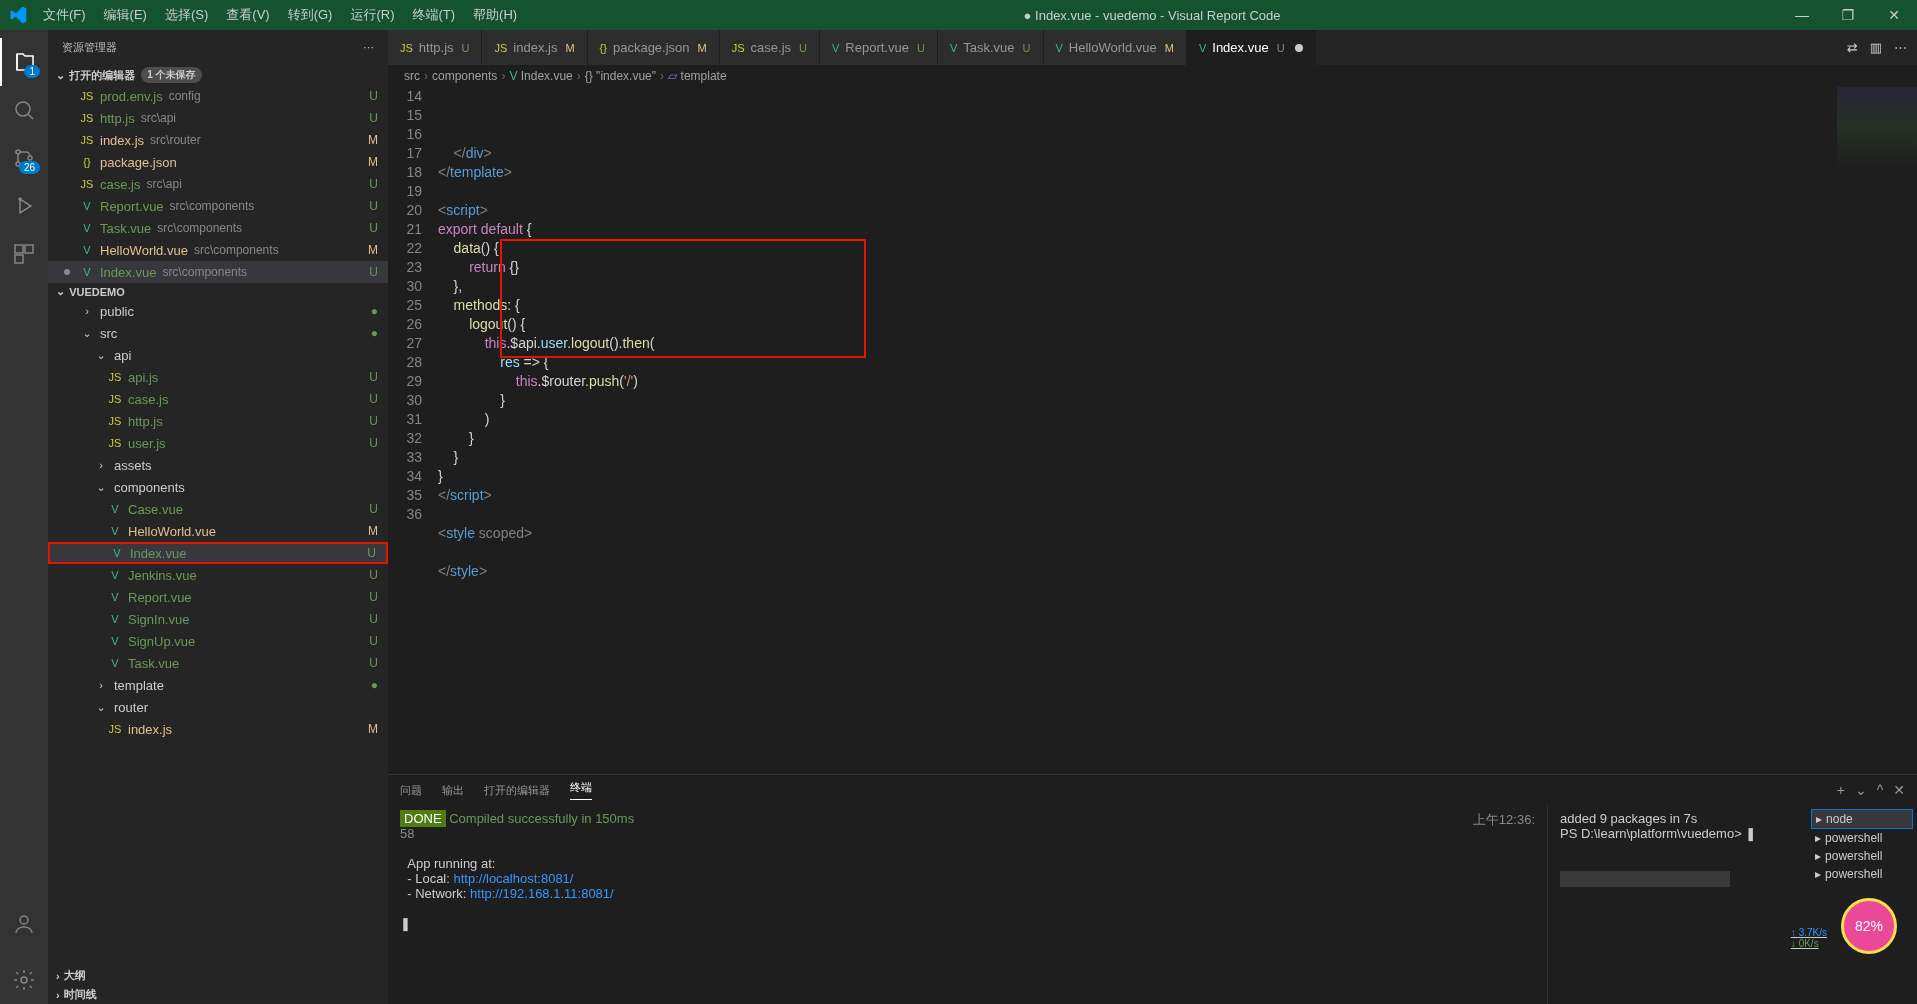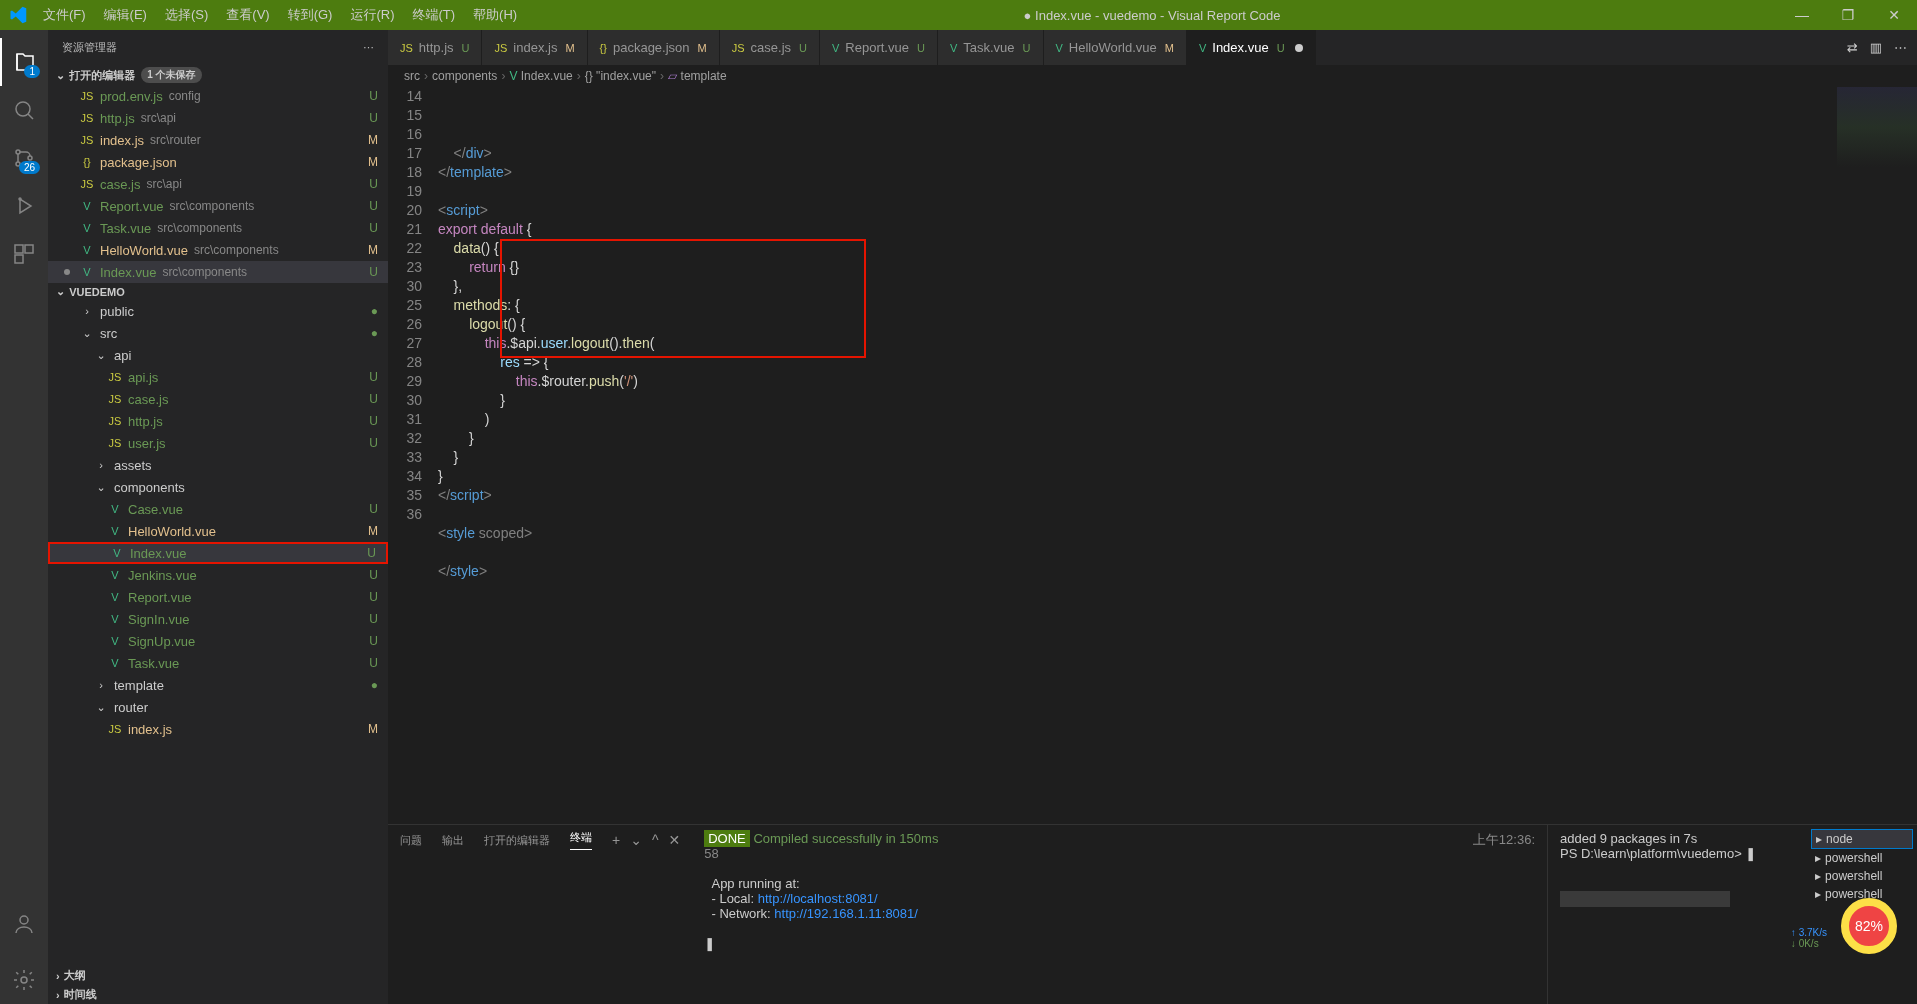--- a/index.html
+++ b/index.html
@@ -1,17 +1,17 @@
 <!DOCTYPE html>
 <html><head>
 <meta charset="utf-8">
 <style>
 *{margin:0;padding:0;box-sizing:border-box;font-family:"Segoe UI",sans-serif;}
 body{background:#1e1e1e;color:#ccc;width:1917px;height:1004px;overflow:hidden;font-size:13px;}
-.titlebar{height:30px;background:#4d7c0f;display:flex;align-items:center;color:#ccc;}
+.titlebar{height:30px;background:#14532d;display:flex;align-items:center;color:#ccc;}
 .titlebar .vscode-icon{width:35px;display:flex;justify-content:center;align-items:center}
 .titlebar .menu{display:flex;gap:2px;}
 .titlebar .menu span{padding:4px 8px;cursor:pointer;}
 .titlebar .title{flex:1;text-align:center;color:#ccc;}
 .titlebar .win-controls{display:flex;}
 .titlebar .win-controls span{width:46px;text-align:center;font-size:14px;}
 .main{display:flex;height:974px;}
 .activitybar{width:48px;background:#333;display:flex;flex-direction:column;align-items:center;padding-top:8px;}
 .activitybar .ab-item{width:48px;height:48px;display:flex;justify-content:center;align-items:center;color:#858585;position:relative;}
 .activitybar .ab-item.active{color:#fff;border-left:2px solid #fff;}
@@ -45,33 +45,33 @@
 .tab .tdot{width:8px;height:8px;border-radius:50%;background:#ccc;margin-left:4px;}
 .tab-actions{margin-left:auto;display:flex;align-items:center;gap:12px;padding:0 10px;color:#ccc;}
 .breadcrumb{height:22px;display:flex;align-items:center;padding:0 16px;font-size:12px;color:#a0a0a0;gap:4px;}
 .breadcrumb .sep{color:#666;}
 .code{flex:1;display:flex;font-family:Consolas,monospace;font-size:14px;line-height:19px;position:relative;}
 .gutter{width:50px;text-align:right;color:#858585;padding-right:16px;}
 .codelines{flex:1;white-space:pre;color:#d4d4d4;position:relative;}
 .hl-box{position:absolute;border:2px solid #e51400;left:62px;top:152px;width:366px;height:119px;}
 .c-tag{color:#808080}.c-kw{color:#c586c0}.c-blue{color:#569cd6}.c-fn{color:#dcdcaa}.c-var{color:#9cdcfe}.c-str{color:#ce9178}
 .minimap{position:absolute;right:0;top:0;width:80px;height:100px;opacity:0.3;background:linear-gradient(#3a3a6a 0%,#3a5a3a 40%,transparent 80%);}
-.panel{height:180px;border-top:1px solid #333;background:#1e1e1e;display:flex;flex-direction:row;}
+.panel{height:230px;border-top:1px solid #333;background:#1e1e1e;display:flex;flex-direction:column;}
 .panel-tabs{height:30px;display:flex;align-items:center;padding:0 12px;gap:20px;font-size:11px;color:#969696;}
 .panel-tabs span.active{color:#fff;border-bottom:1px solid #fff;padding-bottom:4px;}
 .panel-tabs .ptool{margin-left:auto;display:flex;gap:10px;font-size:14px;}
 .panel-body{flex:1;display:flex;font-family:Consolas,monospace;font-size:13px;}
 .term-left{flex:1;padding:6px 12px;}
 .term-right{width:260px;padding:6px 12px;border-left:1px solid #333;}
 .term-list{width:110px;padding:4px;font-size:12px;}
 .term-list div{padding:2px 4px;display:flex;align-items:center;gap:4px;}
 .term-list div.sel{background:#37373d;border:1px solid #007acc;}
 .done-badge{background:#4d7c0f;color:#fff;padding:1px 4px;}
-.stats-circle{position:absolute;right:20px;bottom:50px;width:56px;height:56px;border-radius:50%;border:8px solid #fde047;display:flex;align-items:center;justify-content:center;font-size:14px;color:#fff;background:#ef4444;}
-.stats-text{position:absolute;right:90px;bottom:55px;font-size:10px;color:#ccc;text-align:left;}
+.stats-circle{position:absolute;right:20px;bottom:50px;width:56px;height:56px;border-radius:50%;border:3px solid #fde047;display:flex;align-items:center;justify-content:center;font-size:14px;color:#fff;background:#ec4899;}
+.stats-text{position:absolute;right:90px;bottom:55px;font-size:10px;color:#ccc;text-align:left;text-decoration:underline;}
 .js-i{color:#cbcb41}.vue-i{color:#41b883}.json-i{color:#cbcb41}
 .indent1{padding-left:30px}.indent2{padding-left:44px}.indent3{padding-left:58px}
 </style>
 </head>
 <body>
 
 <div class="titlebar">
   <div class="vscode-icon">
       <svg width="18" height="18" viewBox="0 0 24 24">
         <path fill="#0098ff" d="M23 3l-5-2-9 9-5-4-2 1v10l2 1 5-4 9 9 5-2V3z"></path>

